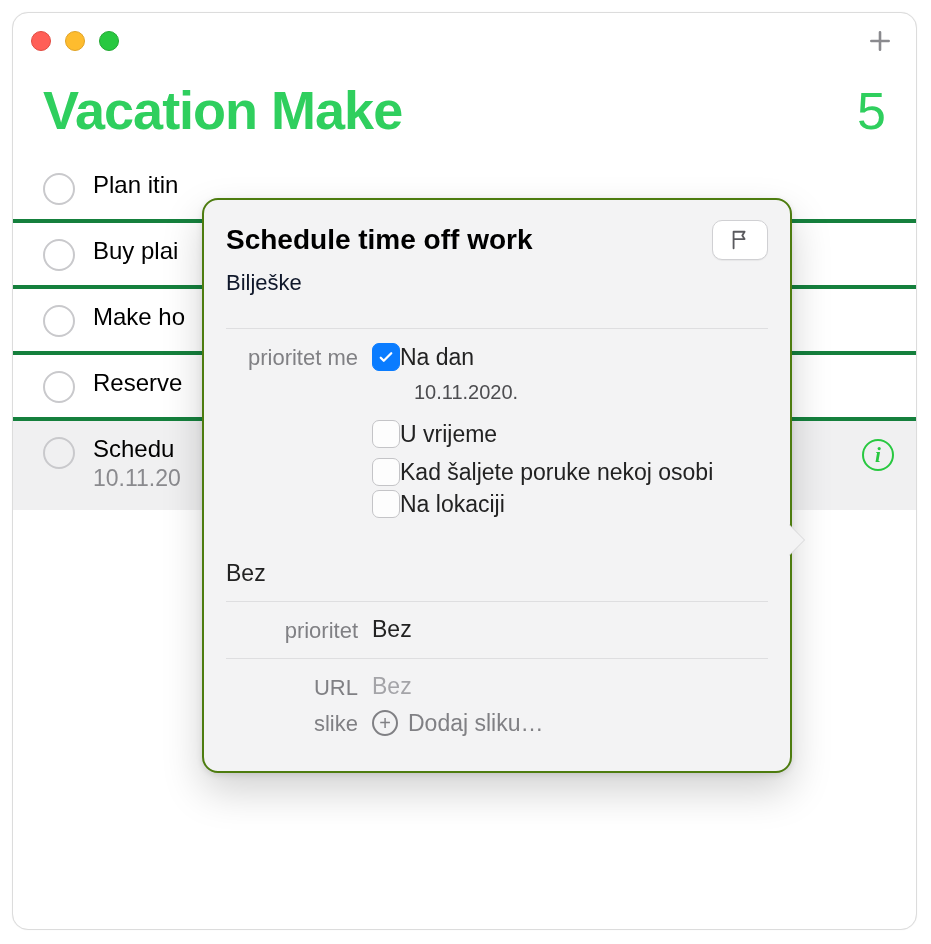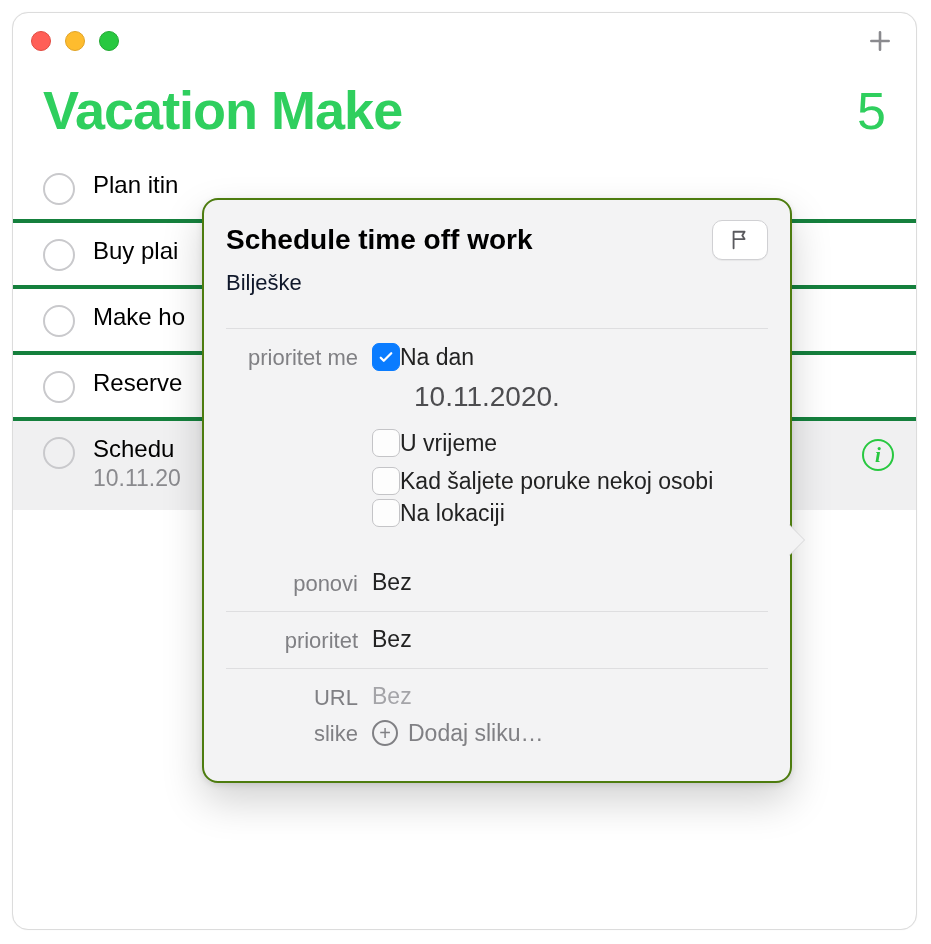--- a/index.html
+++ b/index.html
@@ -160,21 +160,21 @@
     flex: none;
   }
   .field-value { flex: 1; font-size: 23px; color: #222; }
   .option-line {
     display: flex; align-items: flex-end; 
     margin-bottom: 10px;
   }
   .option-sub {
     margin-left: 42px;
     color: #4d4d50;
-    font-size: 28px;
+    font-size: 20px;
     margin-bottom: 16px;
   }
   .chk {
     width: 28px; height: 28px;
     border-radius: 7px;
     border: 1px solid #c4c4c7;
     background: #fdfdfd;
     flex: none;
     display: flex; align-items: center; justify-content: center;
   }
@@ -307,21 +307,20 @@
       <div class="option-line" style="margin-bottom:22px;">
         <div class="chk">
           
         </div>
         <span>Na lokaciji</span>
       </div>
     </div>
   </div>
 
   <div class="field-row" style="padding-top:6px;">
-    <div class="field-label">ponovi</div>
     <div class="field-value">Bez</div>
   </div>
 
   <div class="sep"></div>
 
   <div class="field-row">
     <div class="field-label">prioritet</div>
     <div class="field-value">Bez</div>
   </div>
 

